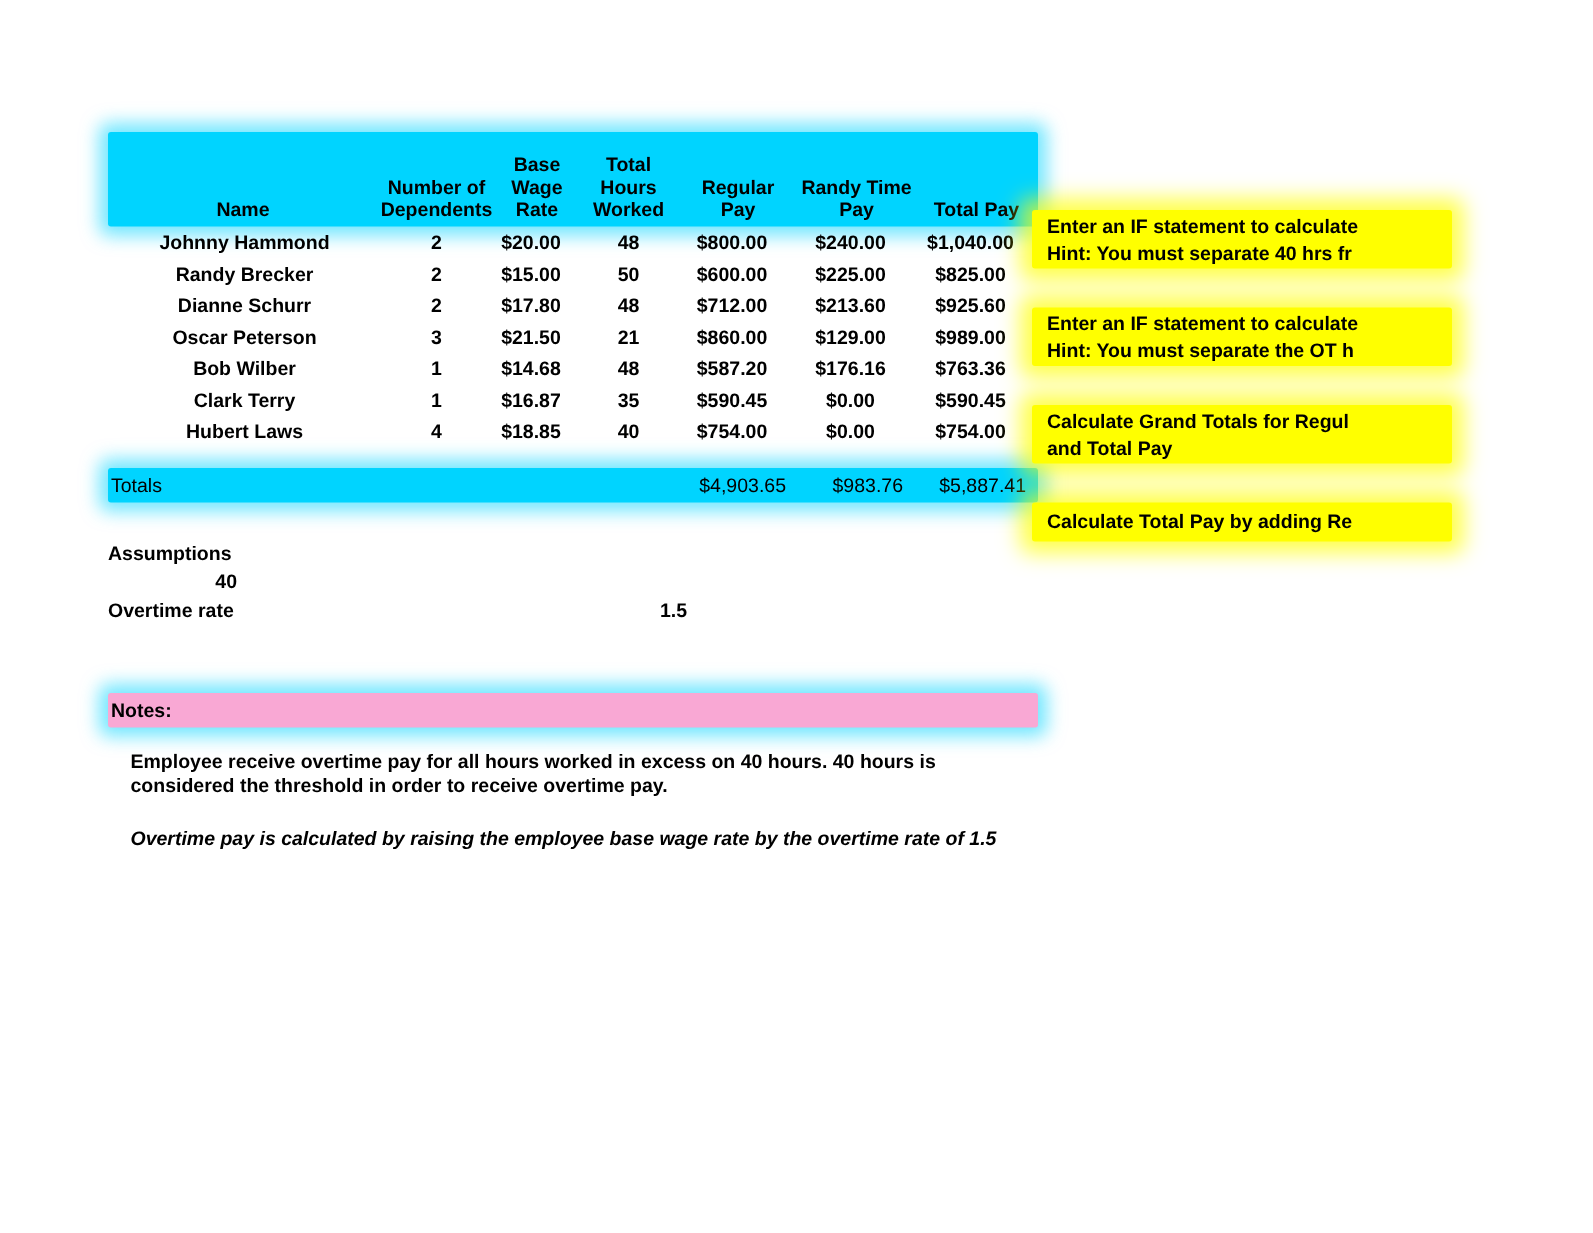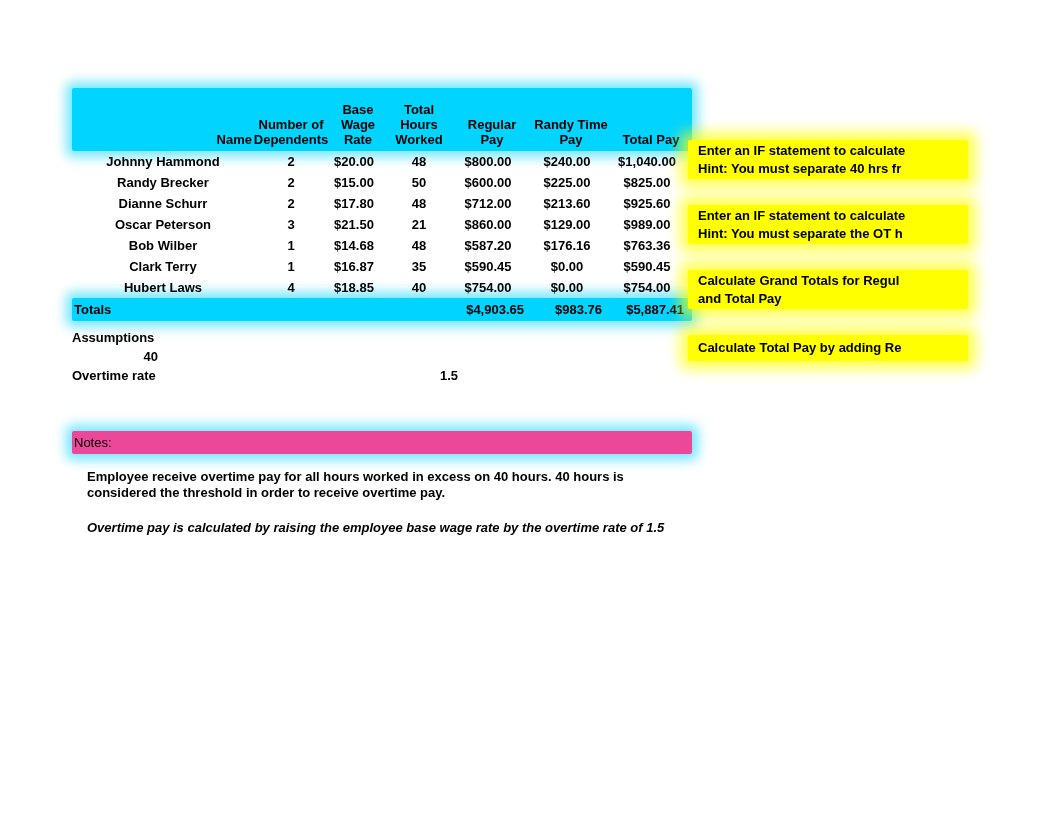--- a/index.html
+++ b/index.html
@@ -22,64 +22,65 @@
   .header-bar {
     background: #00d4ff;
     box-shadow: 0 0 12px 6px rgba(0,212,255,0.55);
     border-radius: 2px;
     display: flex;
     align-items: flex-end;
     padding: 14px 0 4px 0;
     font-weight: bold;
   }
   .col { text-align: center; }
-  .col.name { width: 180px; text-align: right; }
+  .col.name { width: 180px; text-align: center; }
   .col.dep  { width: 78px; }
   .col.rate { width: 56px; }
   .col.hrs  { width: 66px; }
   .col.reg  { width: 80px; }
   .col.ot   { width: 78px; }
   .col.tot  { width: 82px; }
 
   .row {
     display: flex;
     padding: 3px 0;
     font-weight: bold;
   }
   .row .name { text-align: center; padding-left: 2px; }
   .row .dep, .row .hrs { text-align: center; }
   .row .rate, .row .reg, .row .ot, .row .tot { text-align: center; padding-right: 8px; }
 
   .totals-bar {
+    margin-top: 14px;
     background: #00d4ff;
     box-shadow: 0 0 12px 6px rgba(0,212,255,0.55);
     border-radius: 2px;
     display: flex;
     padding: 4px 0;
-    font-weight: bold;
+    font-weight: normal;
     align-items: flex-end;
   }
   .totals-bar .name { text-align: left; padding-left: 2px; }
   .totals-bar .reg, .totals-bar .ot, .totals-bar .tot { text-align: right; padding-right: 8px; }
 
   .assumptions {
-    margin-top: 7px;
+    margin-top: 24px;
     font-weight: bold;
   }
   .assumptions .arow { display: flex; padding: 2px 0;}
   .assumptions .alabel { width: 300px; text-align: left; }
   .assumptions .aval { width: 86px; text-align: right; }
 
   .notes-block { margin-top: 46px; }
   .notes-bar {
-    background: #ec4899;
+    background: #f9a8d4;
     box-shadow: 0 0 12px 6px rgba(0,212,255,0.55);
     border-radius: 2px;
     padding: 4px 0 4px 2px;
-    font-weight: normal;
+    font-weight: bold;
   }
   .notes-text {
     font-weight: bold;
     line-height: 1.25;
     margin-top: 0;
   }
   .notes-text p { margin: 15px; }
   .notes-text p.gap { margin-top: 18px; font-style: italic; }
 
   .hints {

